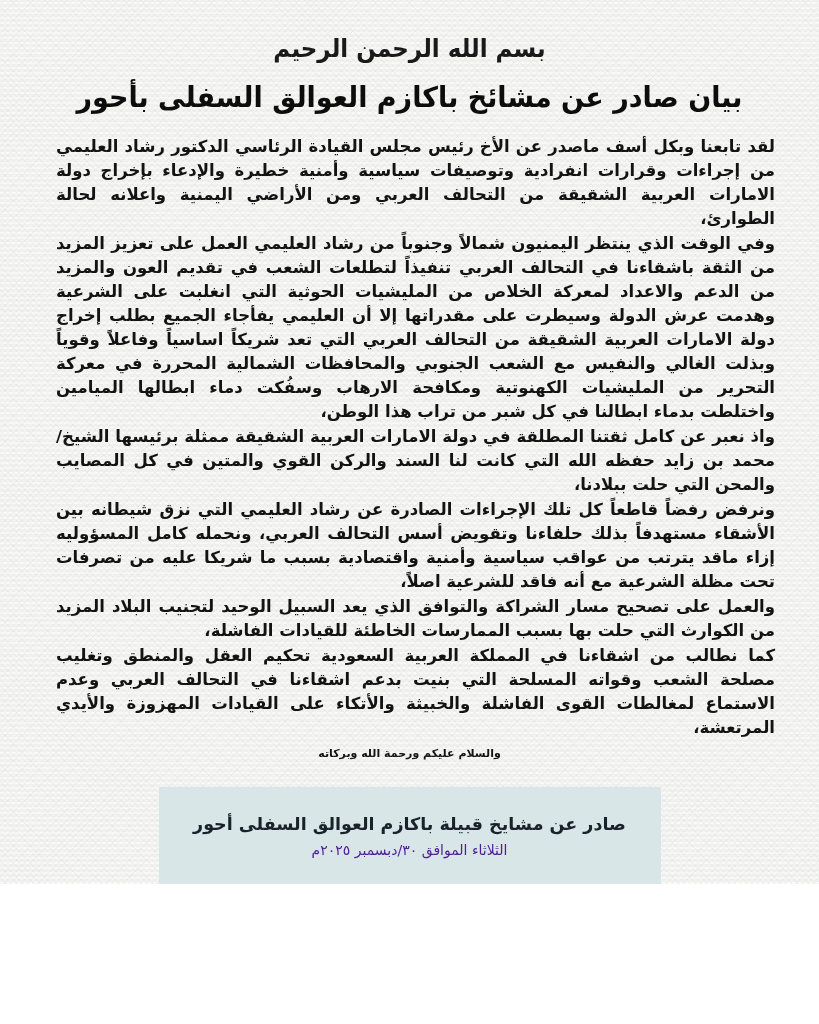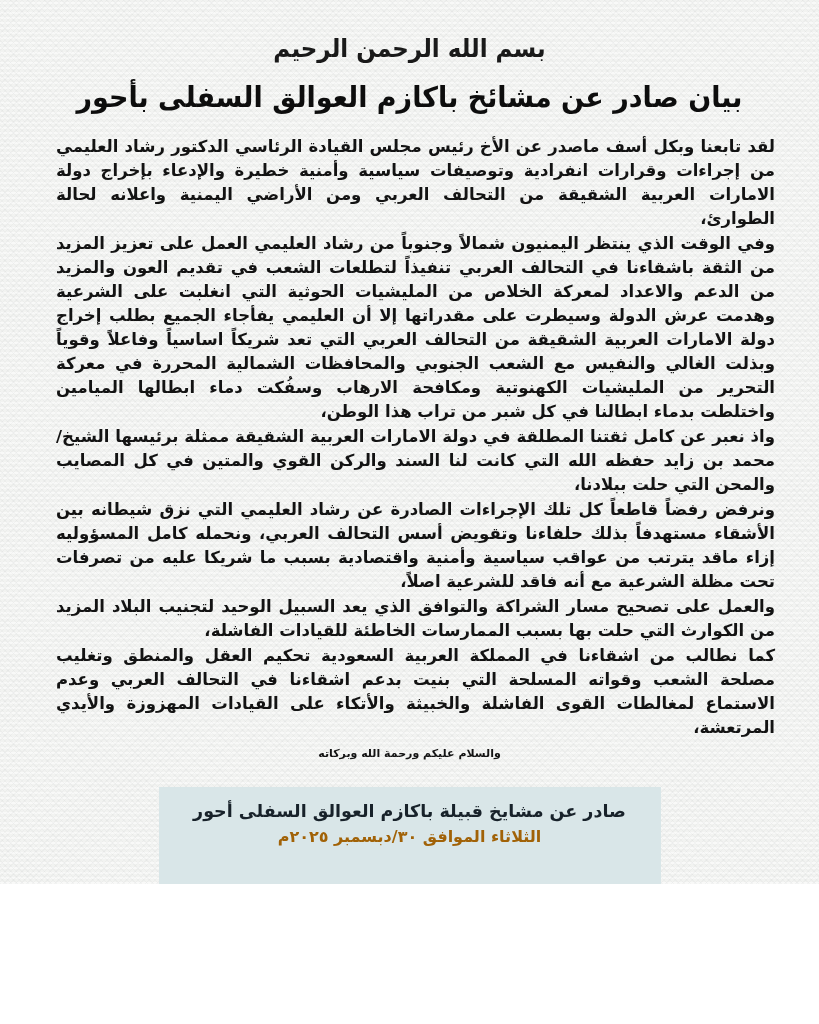--- a/index.html
+++ b/index.html
@@ -62,35 +62,35 @@
   }
   .footer-box {
     position: absolute;
     bottom: 0;
     left: 50%;
     transform: translateX(-50%);
     width: 502px;
     height: 97px;
     background-color: #d9e6e8;
     box-sizing: border-box;
-    padding-top: 11px;
+    padding-top: 24px;
     text-align: center;
   }
   .footer-issuer {
     margin: 0;
     font-size: 17.5px;
     font-weight: 800;
     color: #18222a;
     line-height: 26px;
   }
   .footer-date {
     margin: 2px 0 0 0;
-    font-size: 16px;
-    font-weight: 700;
-    color: #a16207;
+    font-size: 14px;
+    font-weight: 400;
+    color: #4c1d95;
     line-height: 22px;
   }
 </style>
 </head>
 <body>
 
 <div class="page" lang="ar" dir="rtl">
 
   <div class="basmala">بسم الله الرحمن الرحيم</div>
 

